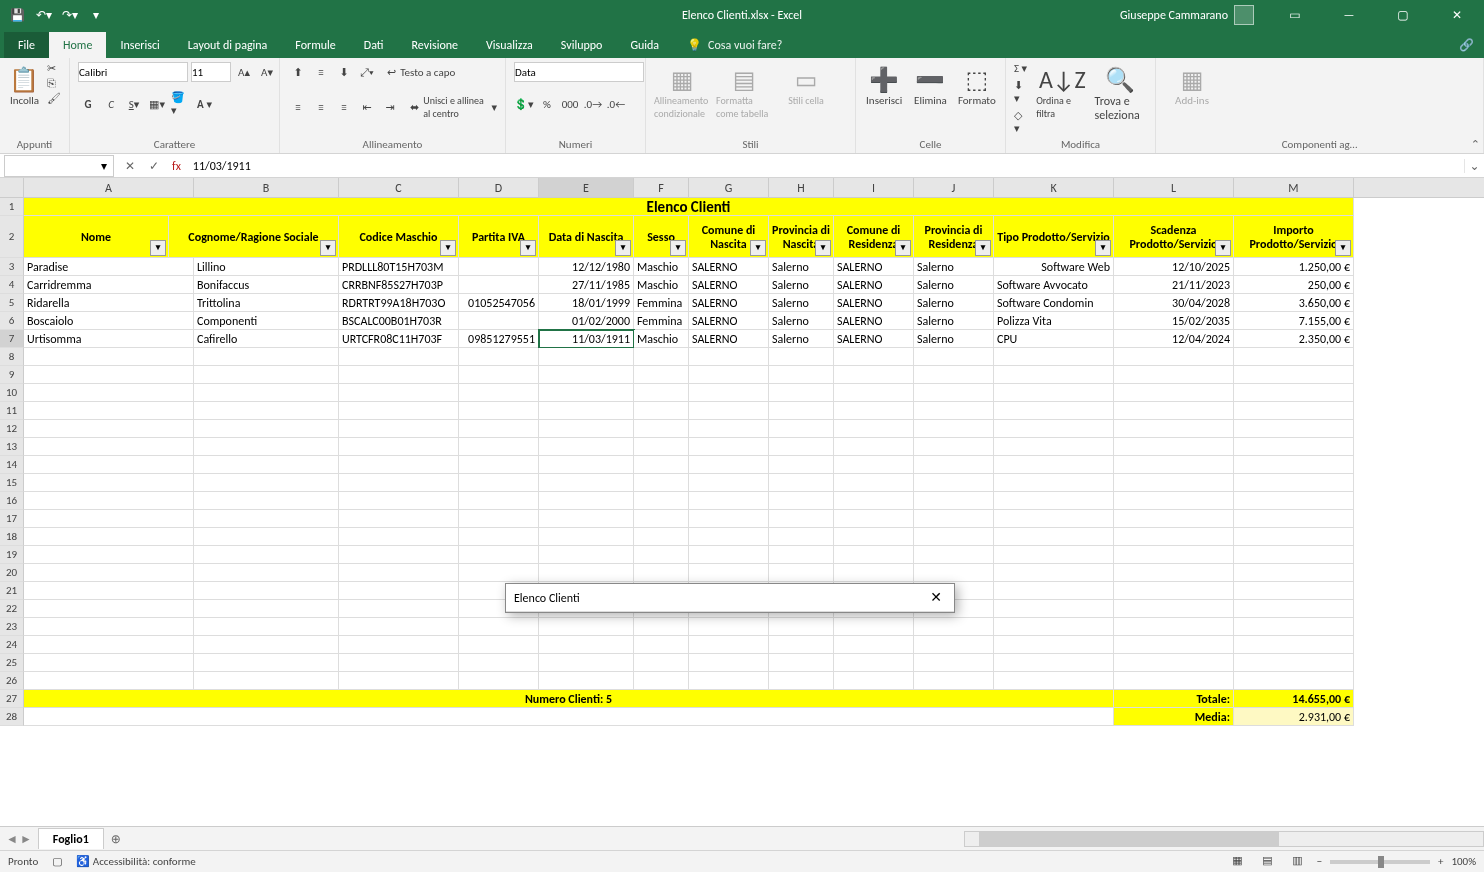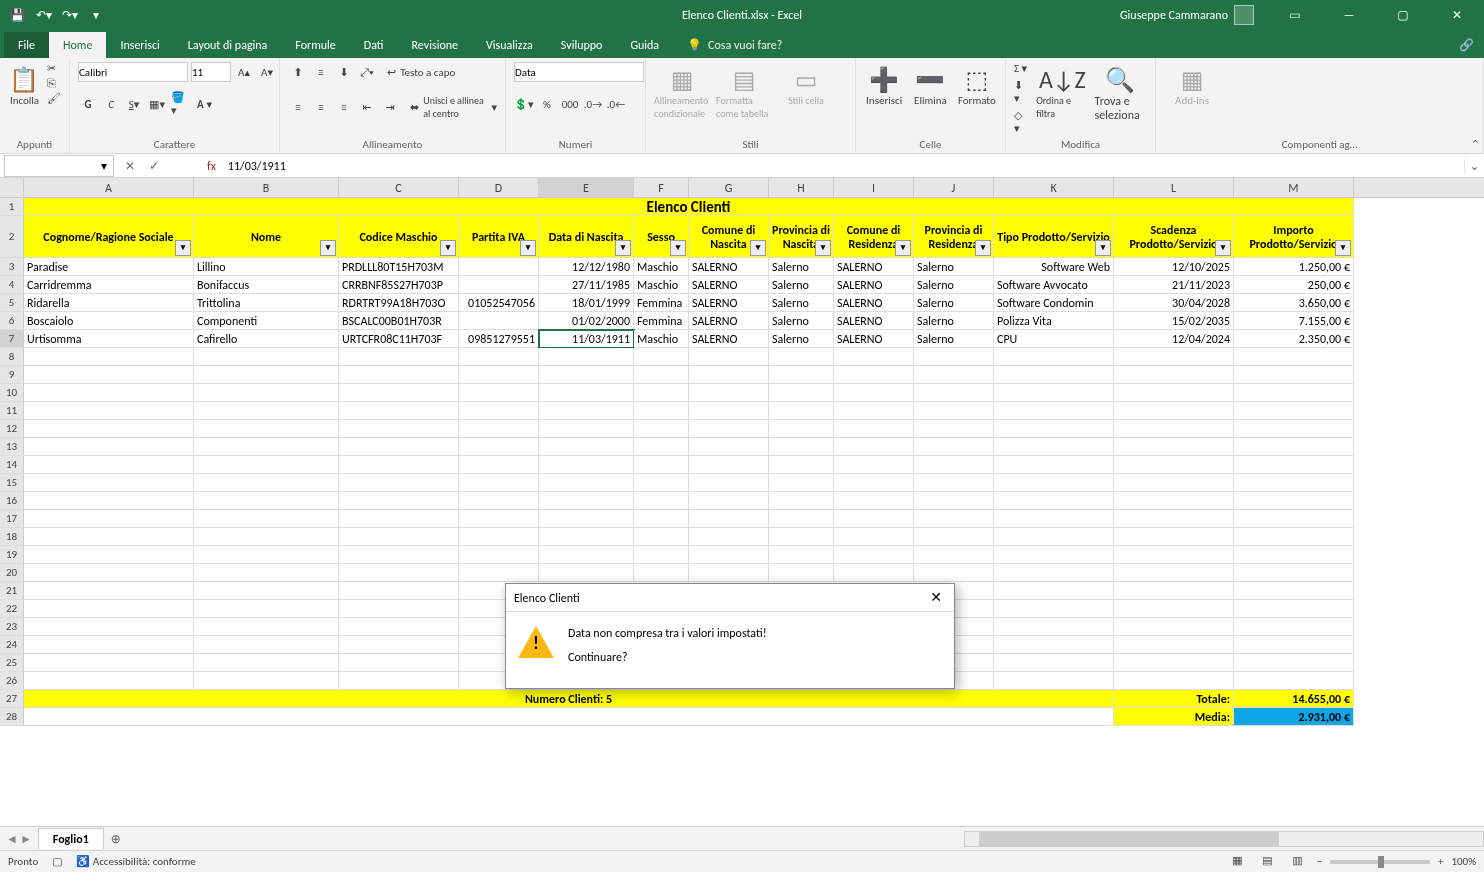--- a/index.html
+++ b/index.html
@@ -36,21 +36,21 @@
 .ribbon .fontsize { width: 40px; }
 .ribbon .btnrow { display: flex; gap: 3px; }
 .ribbon .btnrow span { width: 20px; height: 20px; display: inline-flex; align-items: center; justify-content: center; cursor: pointer; border: 1px solid transparent; }
 .ribbon .col { display: flex; flex-direction: column; gap: 2px; }
 .ribbon .collapse { position: absolute; right: 4px; bottom: 2px; cursor: pointer; color: #666; }
 
 
 .fbar { height: 24px; border-bottom: 1px solid #d4d4d4; display: flex; align-items: center; font-size: 12px; }
 .fbar .namebox { width: 110px; height: 22px; border: 1px solid #ccc; margin: 0 4px; padding: 0 6px; display: flex; align-items: center; justify-content: space-between; background: #fff; }
 .fbar .fxbtn { width: 24px; text-align: center; color: #666; cursor: pointer; }
-.fbar .fx { color: #b91c1c; padding: 0 6px; margin-left: 35px; }
+.fbar .fx { color: #b91c1c; padding: 0 6px; }
 .fbar .formula { flex: 1; padding: 0 6px; }
 .fbar .exp { width: 20px; text-align: center; color: #666; cursor: pointer; border-left: 1px solid #e5e5e5; }
 
 
 .gridwrap { position: relative; height: 648px; overflow: hidden; }
 .colhdrs { display: flex; height: 20px; background: #e6e6e6; border-bottom: 1px solid #ccc; }
 .colhdrs .corner { width: 24px; border-right: 1px solid #ccc; background: #e6e6e6; }
 .colhdrs .ch { border-right: 1px solid #ccc; text-align: center; font-size: 12px; color: #444; line-height: 20px; cursor: pointer; }
 .colhdrs .ch.sel { background: #d2d2d2; }
 
@@ -354,22 +354,22 @@
         <div class="rn">25</div>
         <div class="rn">26</div>
         <div class="rn">27</div>
         <div class="rn">28</div>
       </div>
     <div class="cells" id="cells">
         <div class="row ">
           <div class="cell yellow title" style="width: 1330px; display: flex; justify-content: center;">Elenco Clienti</div>
         </div>
         <div class="row tall">
+          <div class="cell yellow filter" style="width: 145px;">Nome</div>
           <div class="cell yellow filter" style="width: 170px;">Cognome/Ragione Sociale</div>
-          <div class="cell yellow filter" style="width: 145px;">Nome</div>
           <div class="cell yellow filter" style="width: 120px;">Codice Maschio</div>
           <div class="cell yellow filter" style="width: 80px;">Partita IVA</div>
           <div class="cell yellow filter" style="width: 95px;">Data di Nascita</div>
           <div class="cell yellow filter" style="width: 55px;">Sesso</div>
           <div class="cell yellow filter" style="width: 80px;">Comune di Nascita</div>
           <div class="cell yellow filter" style="width: 65px;">Provincia di Nascita</div>
           <div class="cell yellow filter" style="width: 80px;">Comune di Residenza</div>
           <div class="cell yellow filter" style="width: 80px;">Provincia di Residenza</div>
           <div class="cell yellow filter" style="width: 120px;">Tipo Prodotto/Servizio</div>
           <div class="cell yellow filter" style="width: 120px;">Scadenza Prodotto/Servizio</div>
@@ -736,36 +736,29 @@
           <div class="cell " style="width: 120px;"></div>
         </div>
         <div class="row sumrow">
           <div class="cell " style="width: 1090px; text-align: center;">Numero Clienti:  5</div>
           <div class="cell r" style="width: 120px;">Totale:</div>
           <div class="cell r" style="width: 120px; text-align: right;">14.655,00 €</div>
         </div>
         <div class="row ">
           <div class="cell " style="width: 1090px;"></div>
           <div class="cell r" style="width: 120px; background: rgb(255, 255, 0); font-weight: bold;">Media:</div>
-          <div class="cell r" style="width: 120px; background: #0ea5e9; font-weight: bold;">2.931,00 €</div>
+          <div class="cell r" style="width: 120px; background: #fef9c3; font-weight: normal;">2.931,00 €</div>
         </div>
       </div>
   </div>
 
   <div class="dialog">
     <div class="dtitle">
       <span>Elenco Clienti</span>
       <span class="dclose">✕</span>
-    </div>
-    <div class="dbody">
-      <div class="warnicon"></div>
-      <div class="dtext">
-        <p>Data non compresa tra i valori impostati!</p>
-        <p>Continuare?</p>
-      </div>
     </div>
   </div>
 </div>
 
 <div class="sheettabs">
   <div class="nav">
     <span>◄</span>
     <span>►</span>
   </div>
   <div class="stab">Foglio1</div>

